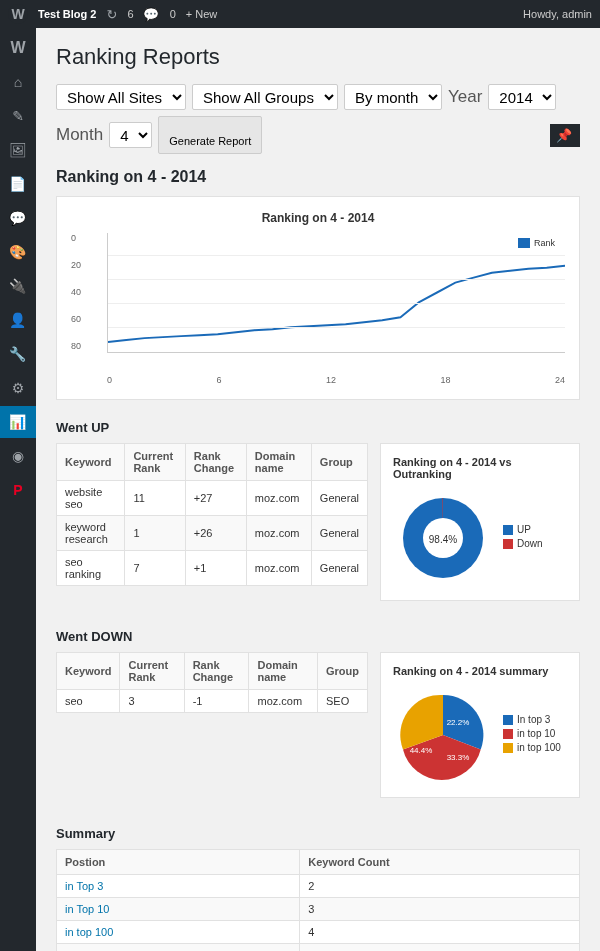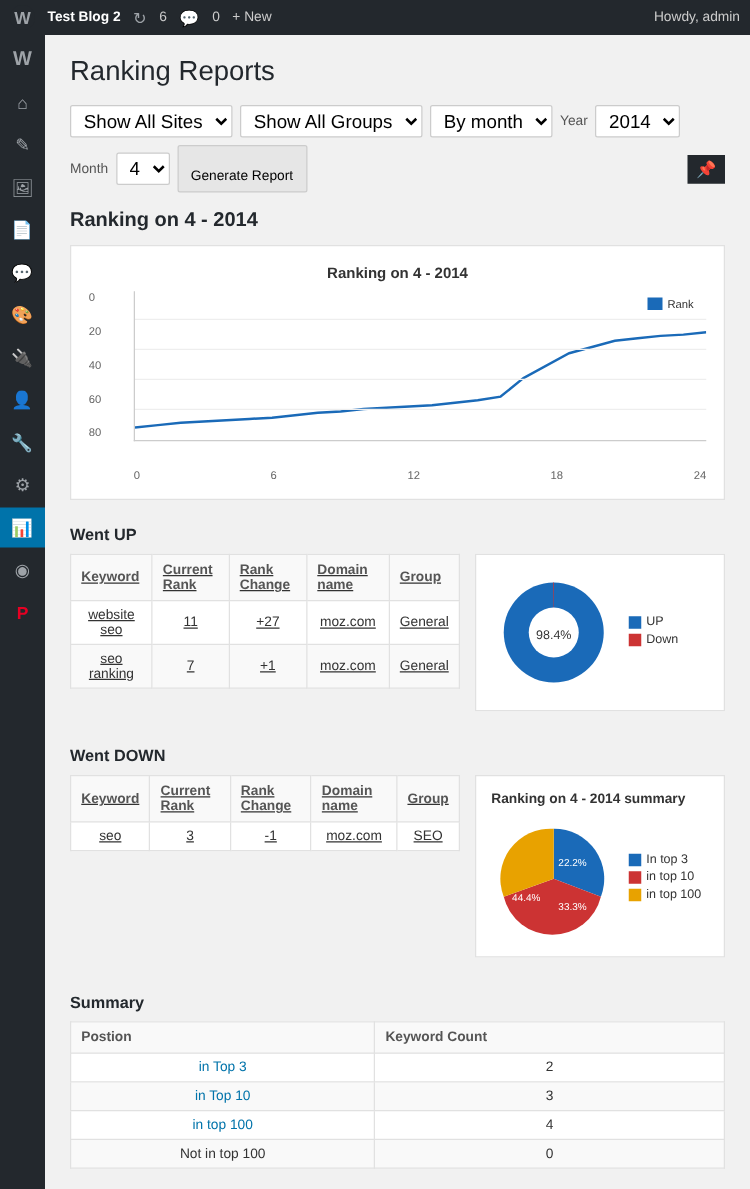--- a/index.html
+++ b/index.html
@@ -71,21 +71,21 @@
       flex-wrap: wrap;
     }
     .toolbar select, .toolbar input {
       font-size: 15px;
       padding: 3px 6px;
       border: 1px solid #ccc;
       background: #fff;
       border-radius: 2px;
       height: 26px;
     }
-    .toolbar .label { font-size: 11px; color: #555; }
+    .toolbar .label { font-size: 17px; color: #555; }
     .btn-generate {
       background: #e6e6e6;
       border: 1px solid #ccc;
       border-radius: 2px;
       padding: 18px 10px;
       font-size: 11px;
       cursor: pointer;
       height: 26px;
     }
     .pin-icon {
@@ -153,21 +153,21 @@
       font-size: 9px;
       display: flex;
       gap: 4px;
     }
     .legend-box {
       width: 12px; height: 10px;
     }
 
     
     .two-col { display: flex; gap: 12px; margin-bottom: 16px; }
-    .two-col .left { flex: 1; text-decoration: underline; }
+    .two-col .left { flex: 1; }
     .two-col .right { width: 200px; }
 
     
     .data-table {
       width: 100%;
       border-collapse: collapse;
       background: #fff;
       border: 1px solid #e1e1e1;
       font-size: 11px;
     }
@@ -176,21 +176,20 @@
       border: 1px solid #e1e1e1;
       padding: 6px 8px;
       text-align: left;
       font-weight: bold;
       color: #555;
     }
     .data-table td {
       border: 1px solid #e1e1e1;
       padding: 5px 8px;
       color: #333;
-      text-align: center;
     }
     .data-table tr:nth-child(even) td { background: #f9f9f9; }
     .link-blue { color: #0073aa; }
 
     
     .pie-section {
       background: #fff;
       border: 1px solid #e1e1e1;
       padding: 12px;
       margin-bottom: 12px;
@@ -315,31 +314,39 @@
           </thead>
           <tbody id="went-up-tbody">
           <tr>
       <td>website seo</td>
       <td>11</td>
       <td>+27</td>
       <td>moz.com</td>
       <td>General</td>
     </tr>
               <tr>
+      <td>keyword research</td>
+      <td>1</td>
+      <td>+26</td>
+      <td>moz.com</td>
+      <td>General</td>
+    </tr>
+              <tr>
       <td>seo ranking</td>
       <td>7</td>
       <td>+1</td>
       <td>moz.com</td>
       <td>General</td>
     </tr>
             </tbody>
         </table>
       </div>
       <div class="right">
         <div class="pie-section">
+          <div class="pie-title">Ranking on 4 - 2014 vs Outranking</div>
           <div class="pie-wrapper">
             <svg width="100" height="100" viewBox="0 0 100 100">
 
               <circle cx="50" cy="50" r="40" fill="#1a6ab8"></circle>
 
               <path d="M50,50 L50,10 A40,40 0 0,0 49.4,10.0 Z" fill="#cc3333"></path>
 
               <circle cx="50" cy="50" r="20" fill="white"></circle>
               <text x="50" y="55" text-anchor="middle" font-size="10" fill="#333">98.4%</text>
             </svg>

